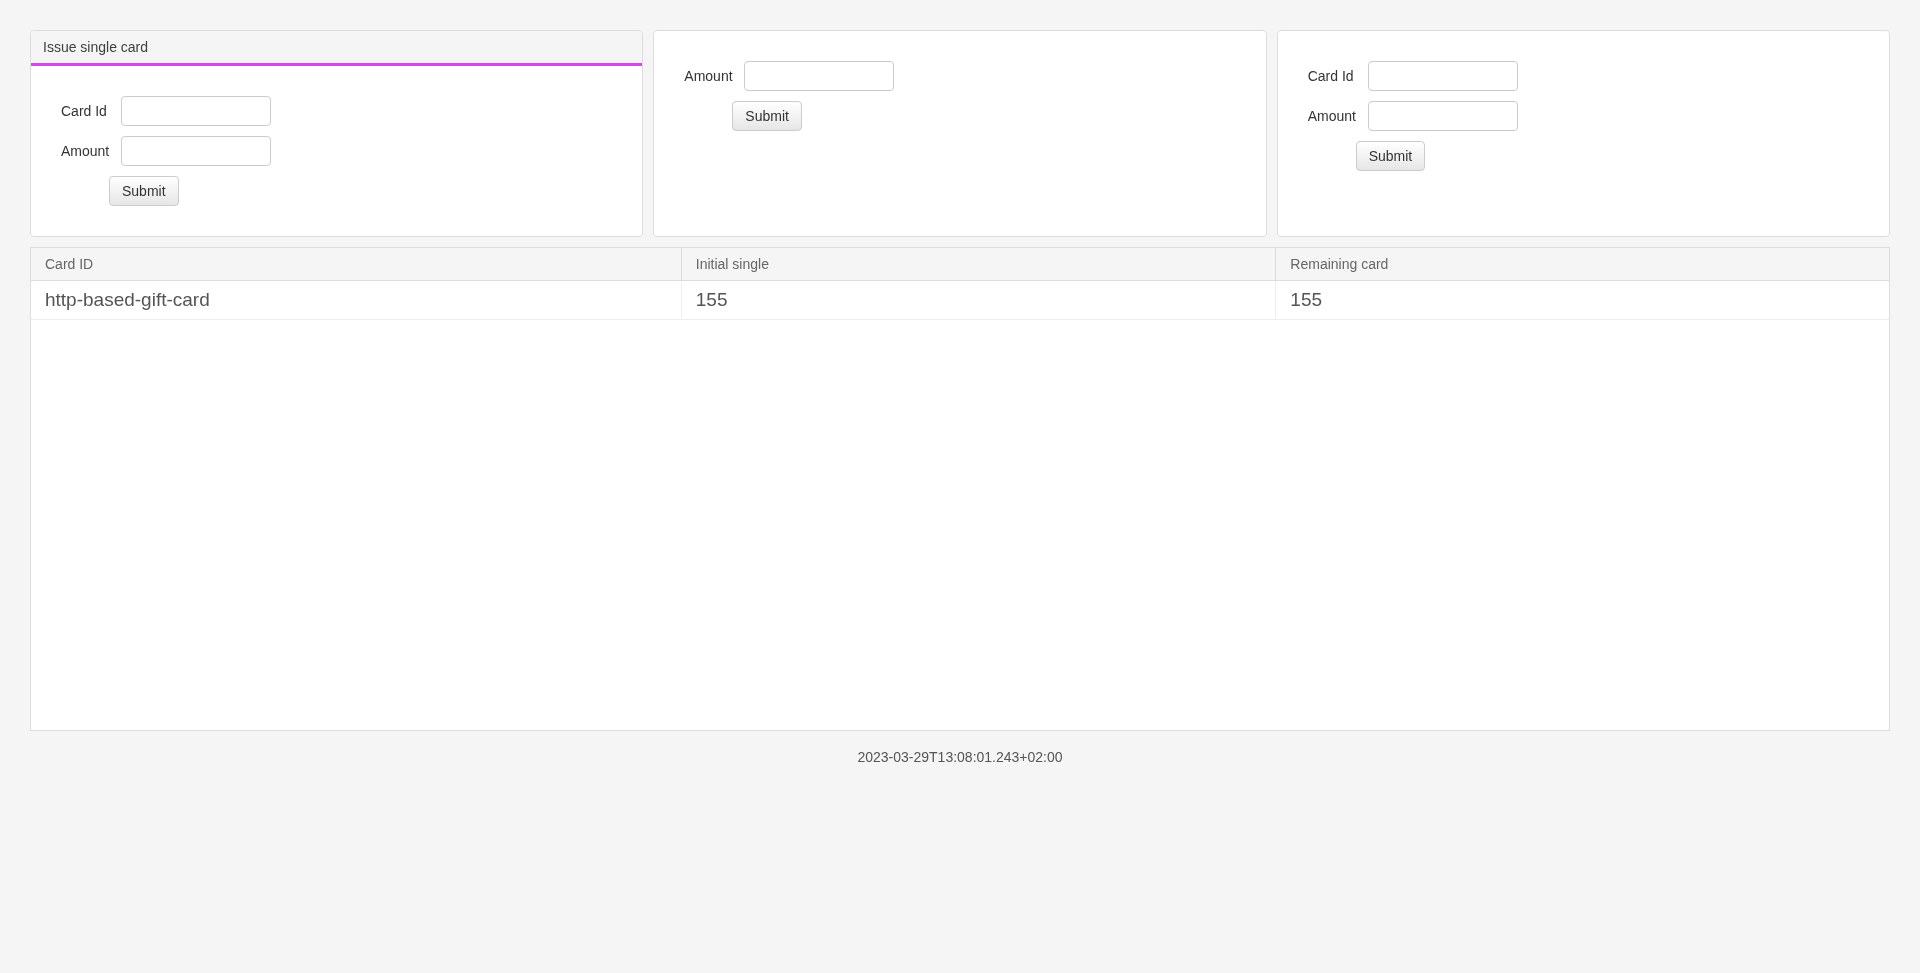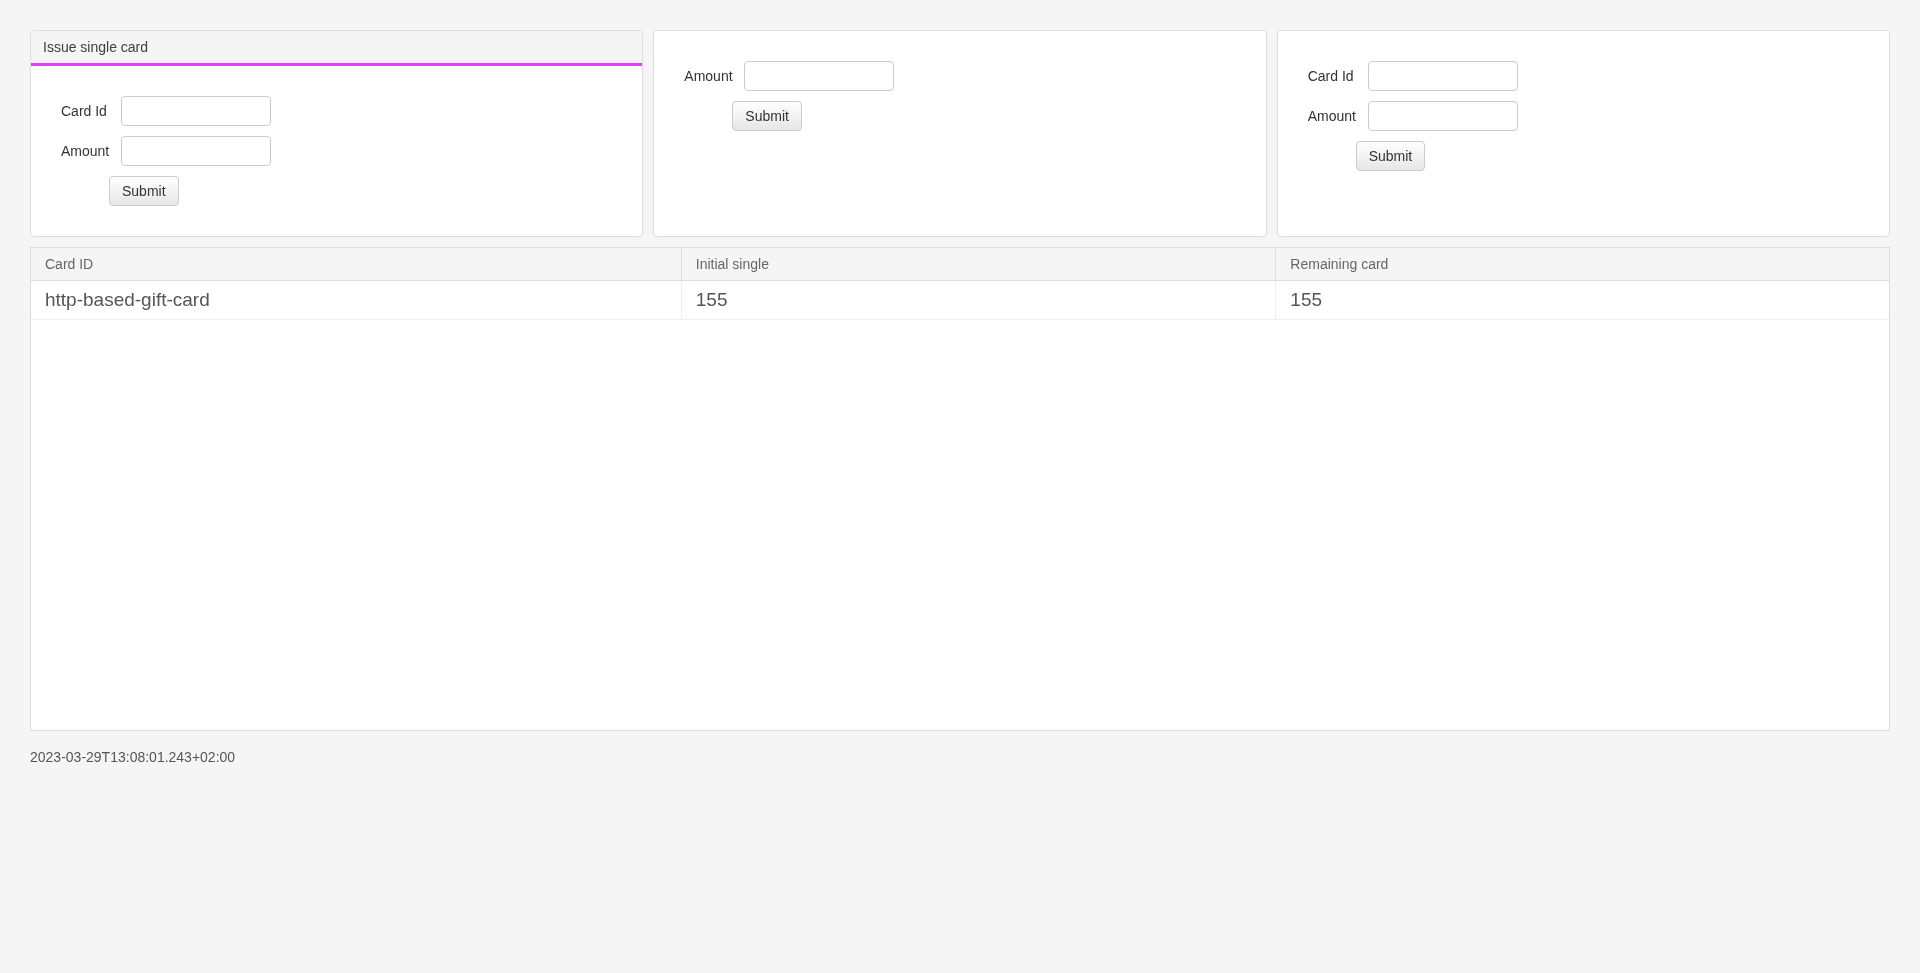--- a/index.html
+++ b/index.html
@@ -101,21 +101,21 @@
       color: #555;
       font-size: 19px;
     }
     tbody td:not(:first-child) {
       border-left: 1px solid #eee;
     }
     .col-id { width: 35%; }
     .col-initial { width: 32%; }
     .col-remaining { width: 33%; }
     .timestamp {
-      text-align: left;
+      text-align: center;
       margin-top: 18px;
       color: #555;
       font-size: 14px;
     }
   </style>
 </head>
 <body>
 
 <div class="panels-row">
 

